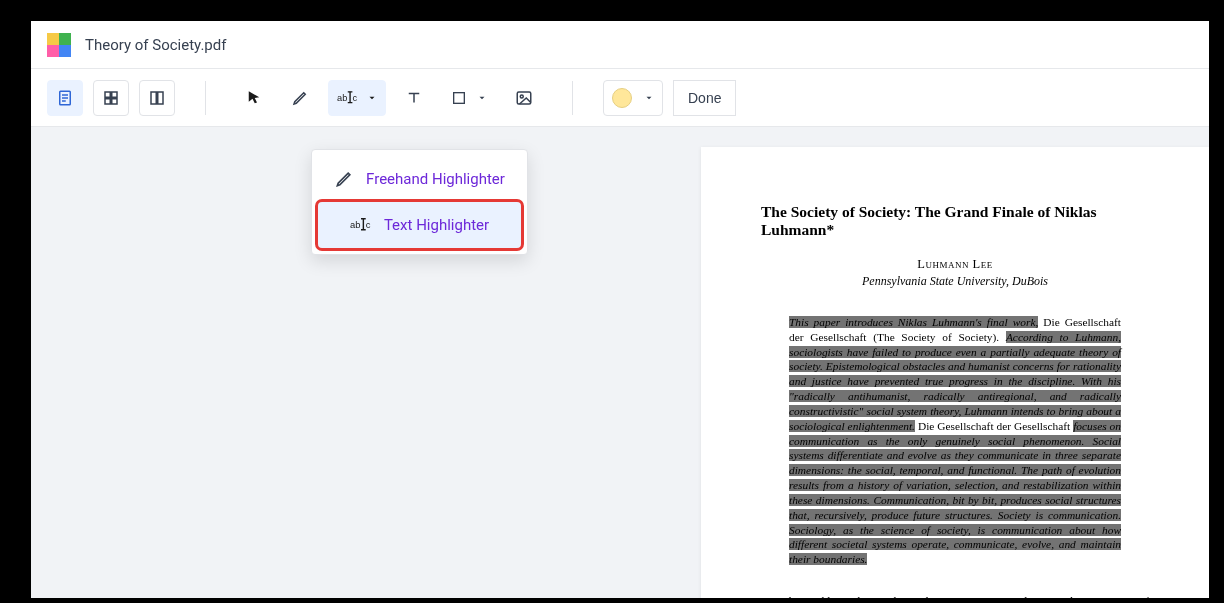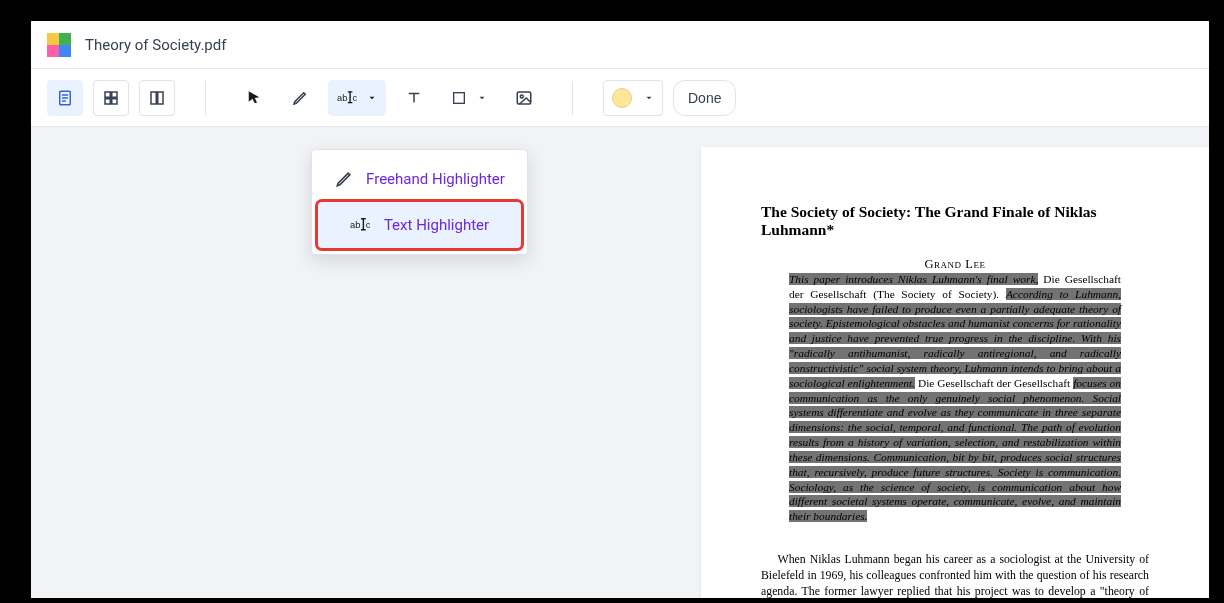--- a/index.html
+++ b/index.html
@@ -67,21 +67,21 @@
     }
     .tbtn.noborder { border-color:transparent; }
     .tbtn.active {
       background:#eaf2ff;
       border-color:#eaf2ff;
     }
     .tbtn svg { display:block; }
     .done-btn {
       height:36px;
       border:1px solid #e1e3e7;
-      border-radius:12px;
+      border-radius:0;
       background:#fff;
       padding:8px 14px;
       font-size:14px;
       color:#374151;
       cursor:pointer;
     }
     .spacer-s { width:6px; }
     .vsep {
       width:1px; height:34px; background:#e1e3e7;
       margin:0 4px;
@@ -325,21 +325,22 @@
           <line x1="17" y1="2" x2="17" y2="16"></line>
           <path d="M14 2h6 M14 16h6"></path>
           <text x="20" y="14" font-size="12" font-family="Arial" fill="#1a1a1a" stroke="none">c</text>
         </svg>
         <span>Text Highlighter</span>
       </div>
     </div>
 
     <div class="page">
       <div class="paper-title">The Society of Society: The Grand Finale of Niklas Luhmann*</div>
-      <div class="paper-author">Grand Lee</div>
+      <div class="paper-author">Luhmann Lee</div>
+      <div class="paper-affil">Pennsylvania State University, DuBois</div>
 
       <div class="abstract">
         <span class="hl">This paper introduces Niklas Luhmann's final work,</span><span class="noital"> Die Gesellschaft der Gesellschaft (The Society of Society). </span><span class="hl">According to Luhmann, sociologists have failed to produce even a partially adequate theory of society. Epistemological obstacles and humanist concerns for rationality and justice have prevented true progress in the discipline. With his "radically antihumanist, radically antiregional, and radically constructivistic" social system theory, Luhmann intends to bring about a sociological enlightenment.</span><span class="noital"> Die Gesellschaft der Gesellschaft </span><span class="hl">focuses on communication as the only genuinely social phenomenon. Social systems differentiate and evolve as they communicate in three separate dimensions: the social, temporal, and functional. The path of evolution results from a history of variation, selection, and restabilization within these dimensions. Communication, bit by bit, produces social structures that, recursively, produce future structures. Society is communication. Sociology, as the science of society, is communication about how different societal systems operate, communicate, evolve, and maintain their boundaries.</span>
       </div>
 
       <div class="body-para">When Niklas Luhmann began his career as a sociologist at the University of Bielefeld in 1969, his colleagues confronted him with the question of his research agenda. The former lawyer replied that his project was to develop a "theory of society." He added that it would take him thirty years and not cost anything.</div>
     </div>
 
   </div>
 </div>

